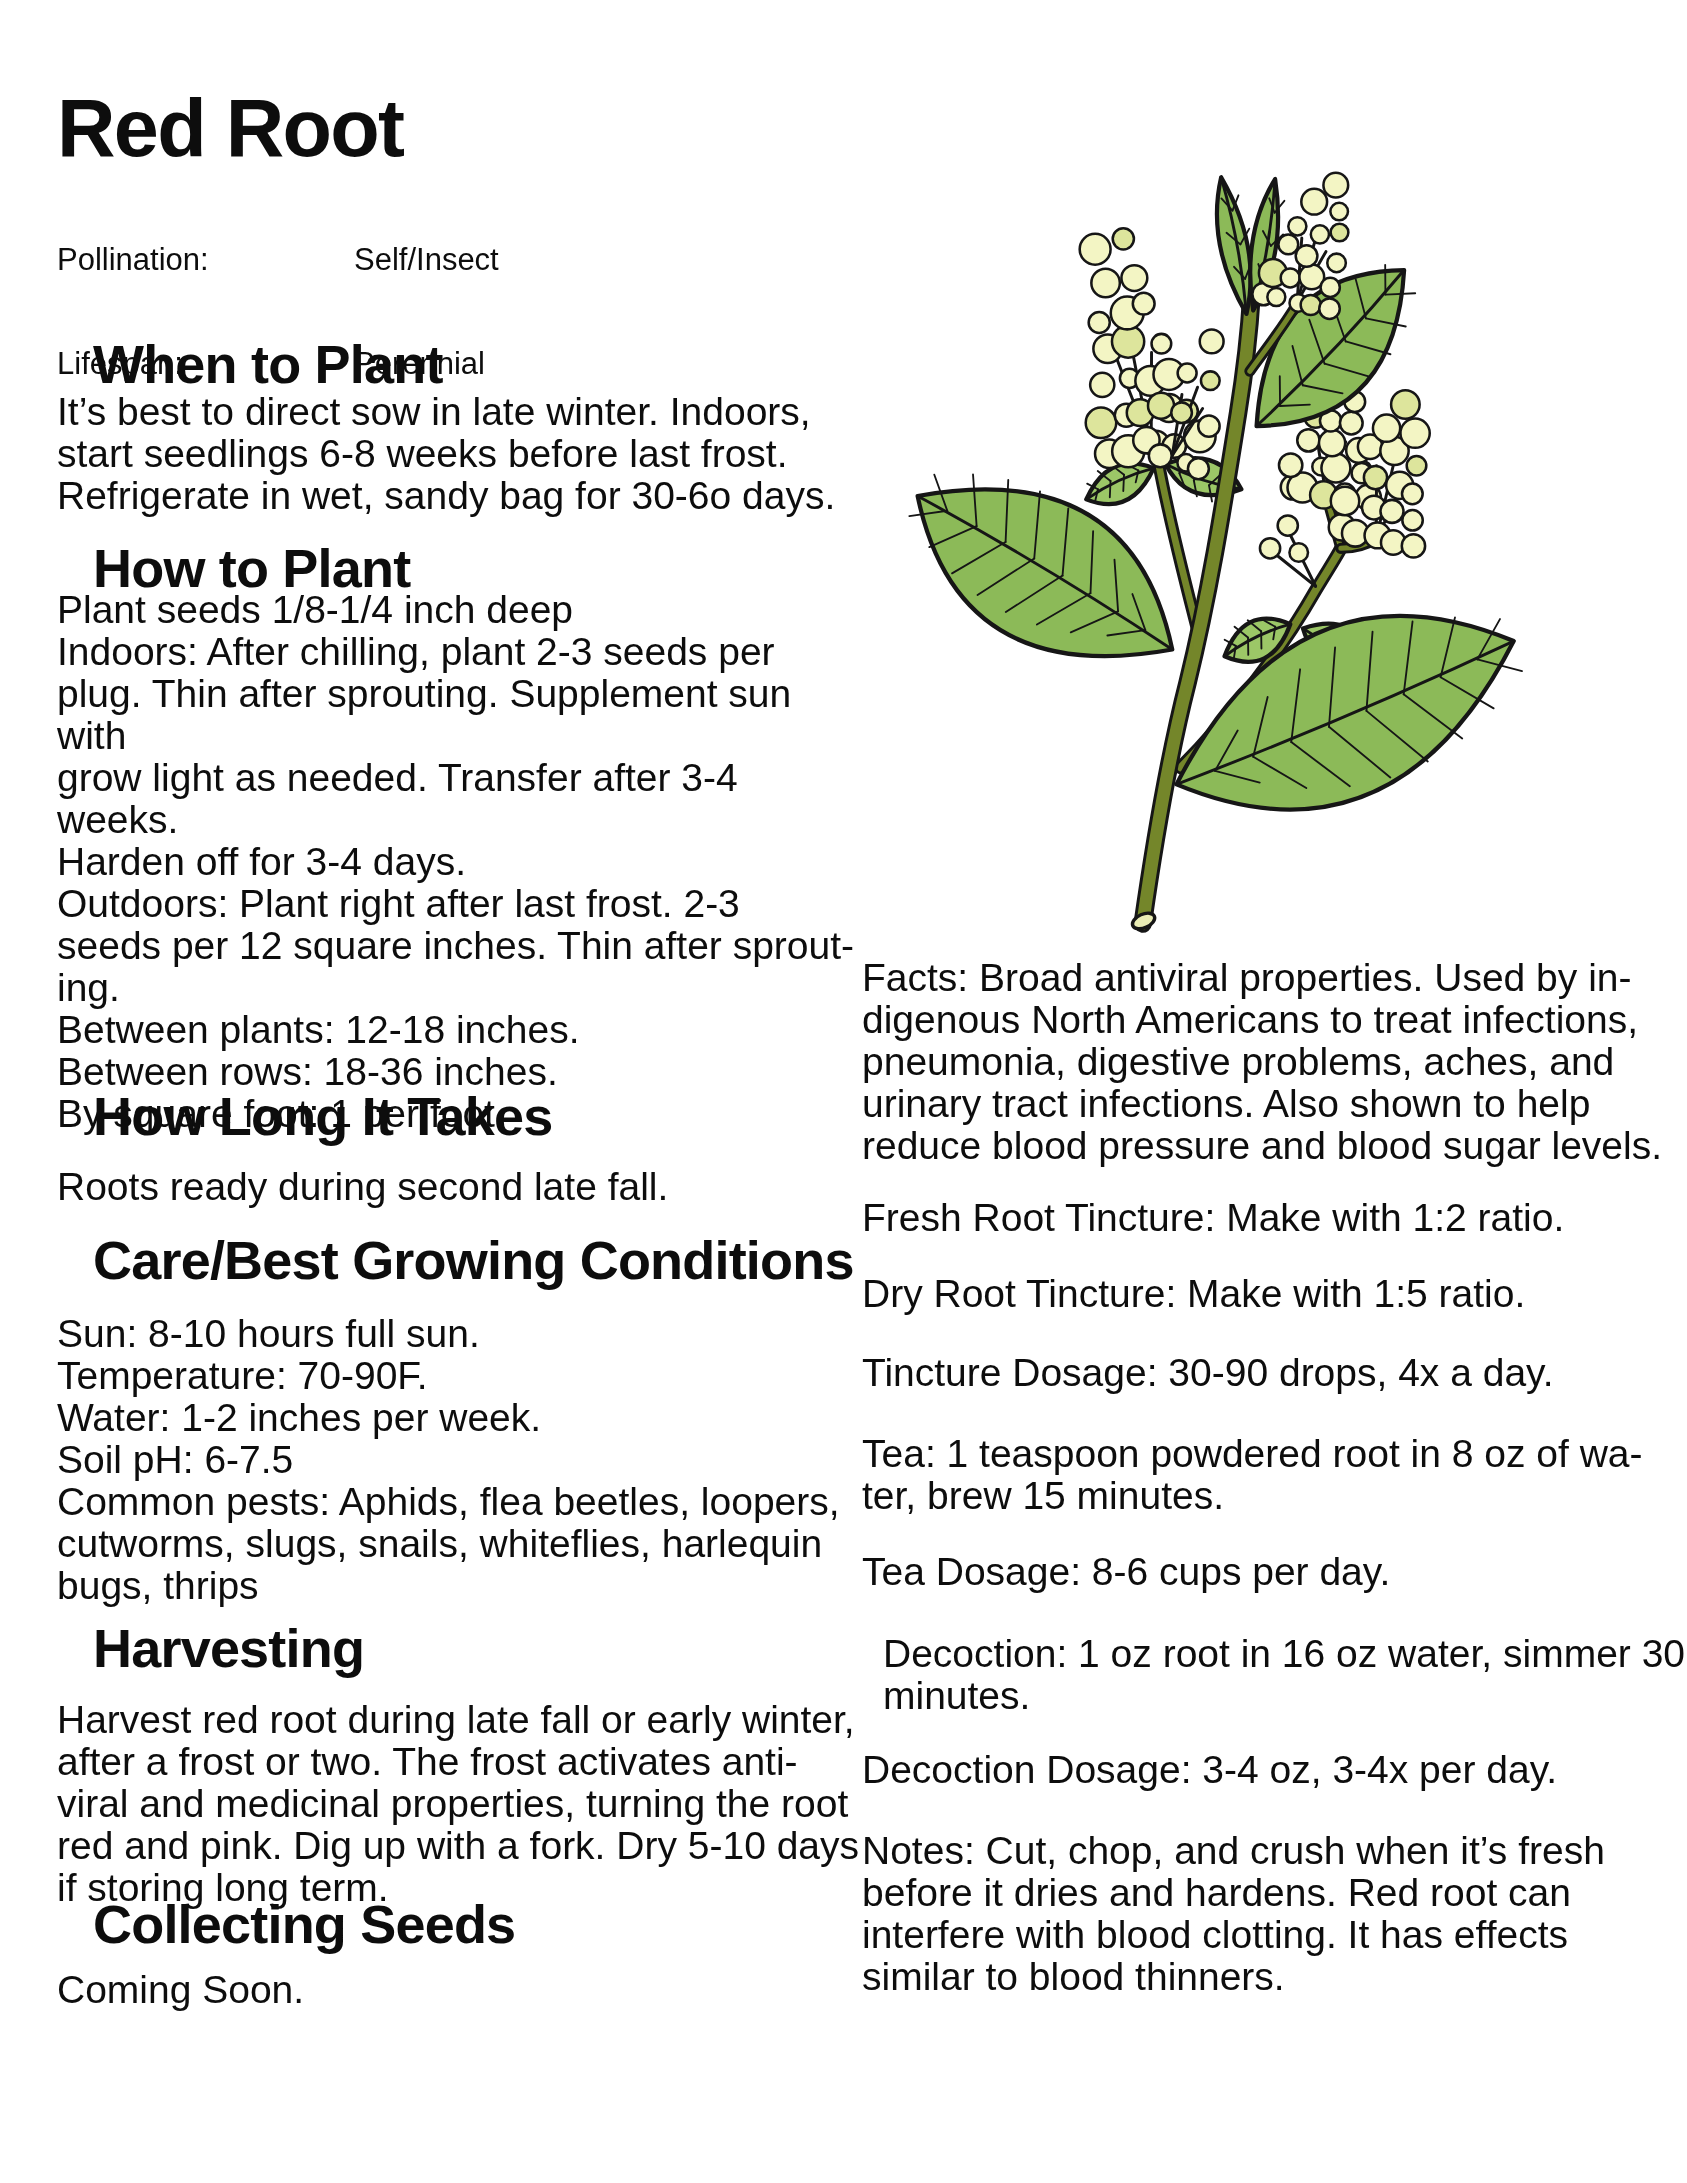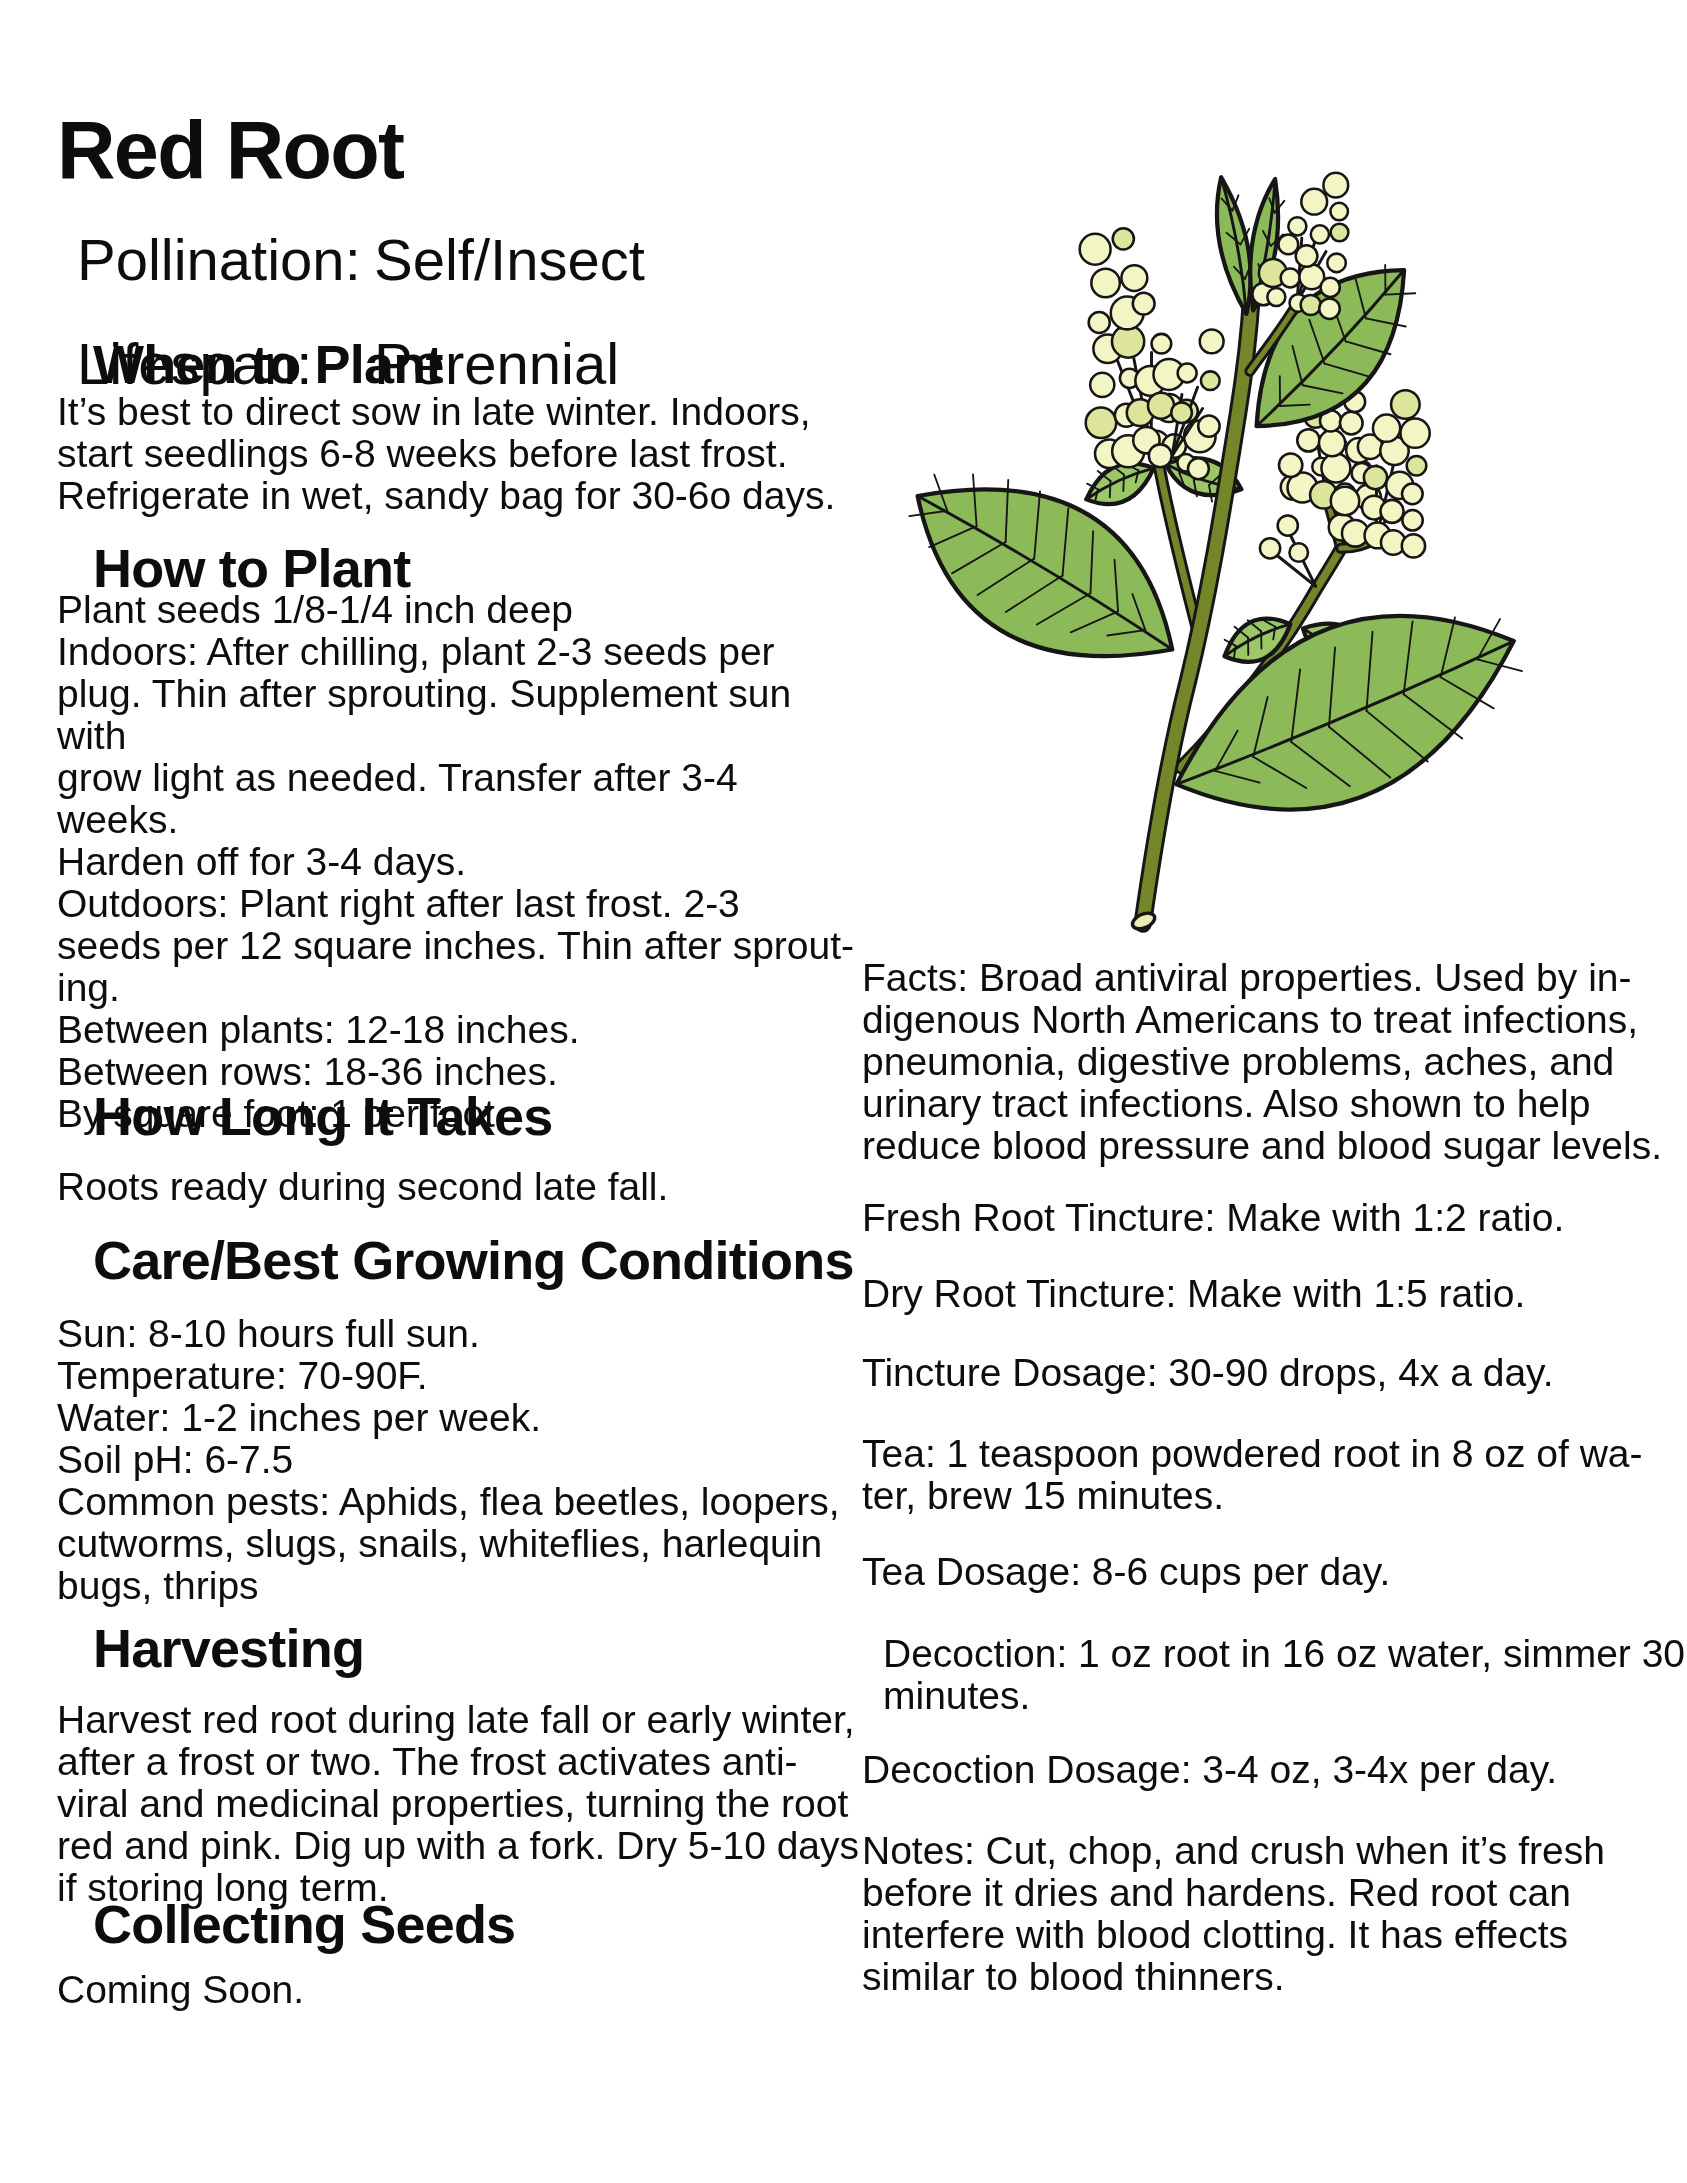--- a/index.html
+++ b/index.html
@@ -3,24 +3,24 @@
 <meta charset="utf-8">
 <style>
   html, body { margin: 0; padding: 0; background: #ffffff; }
   body {
     width: 1687px; height: 2183px;
     font-family: "Liberation Sans", sans-serif;
     color: #0d0d0d;
   }
   .page { position: relative; width: 1687px; height: 2183px; background: #ffffff; overflow: hidden; }
   .blk { position: absolute; white-space: pre-line; }
-  .title { font-size: 81px; font-weight: 700; letter-spacing: -1.7px; line-height: 1; margin-top: 22px; }
+  .title { font-size: 81px; font-weight: 700; letter-spacing: -1.7px; line-height: 1; }
   .h  { font-size: 54px; font-weight: 700; letter-spacing: -0.8px; line-height: 1.05; white-space: nowrap; margin-left: 36px; }
   .b  { font-size: 39px; line-height: 42px; font-weight: 400; width: 810px; }
-  .info { font-size: 58px; line-height: 52px; margin-left: 20px; }
+  .info { font-size: 31px; line-height: 52px; }
   .info-row { display: flex; }
   .info-label { width: 297px; flex: 0 0 297px; }
   svg { position: absolute; }
 </style>
 </head>
 <body>
 
 <div class="page">
 
   <div class="blk title" style="left:57px; top:88px">Red Root</div>

